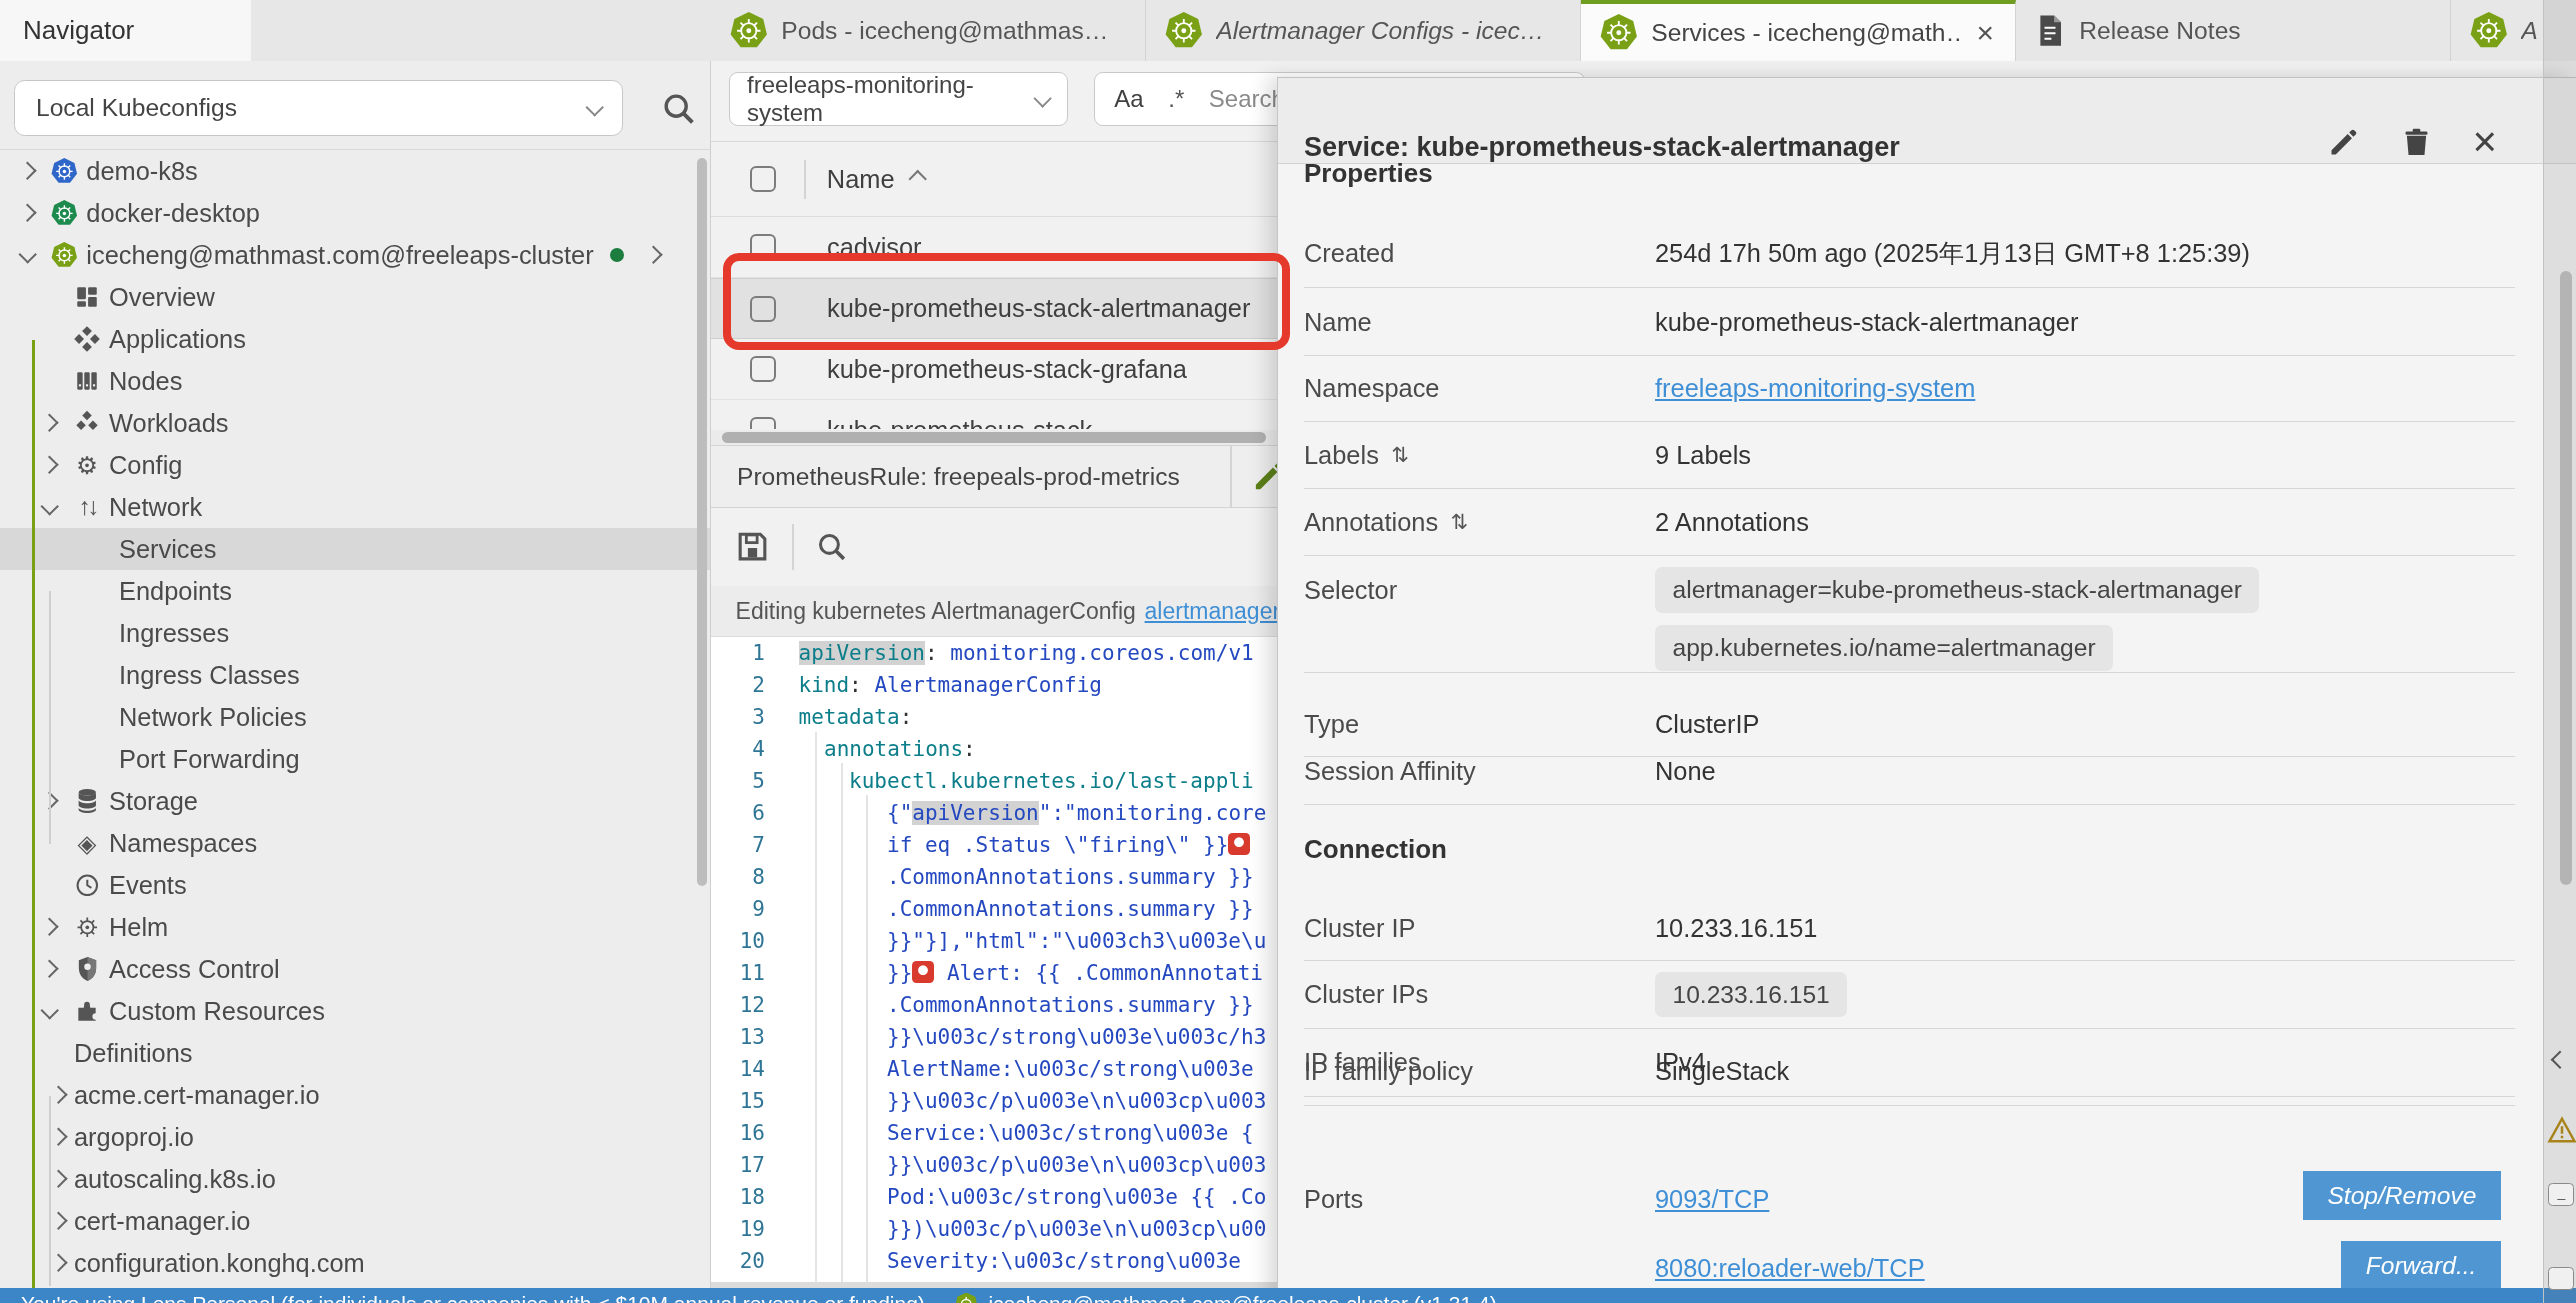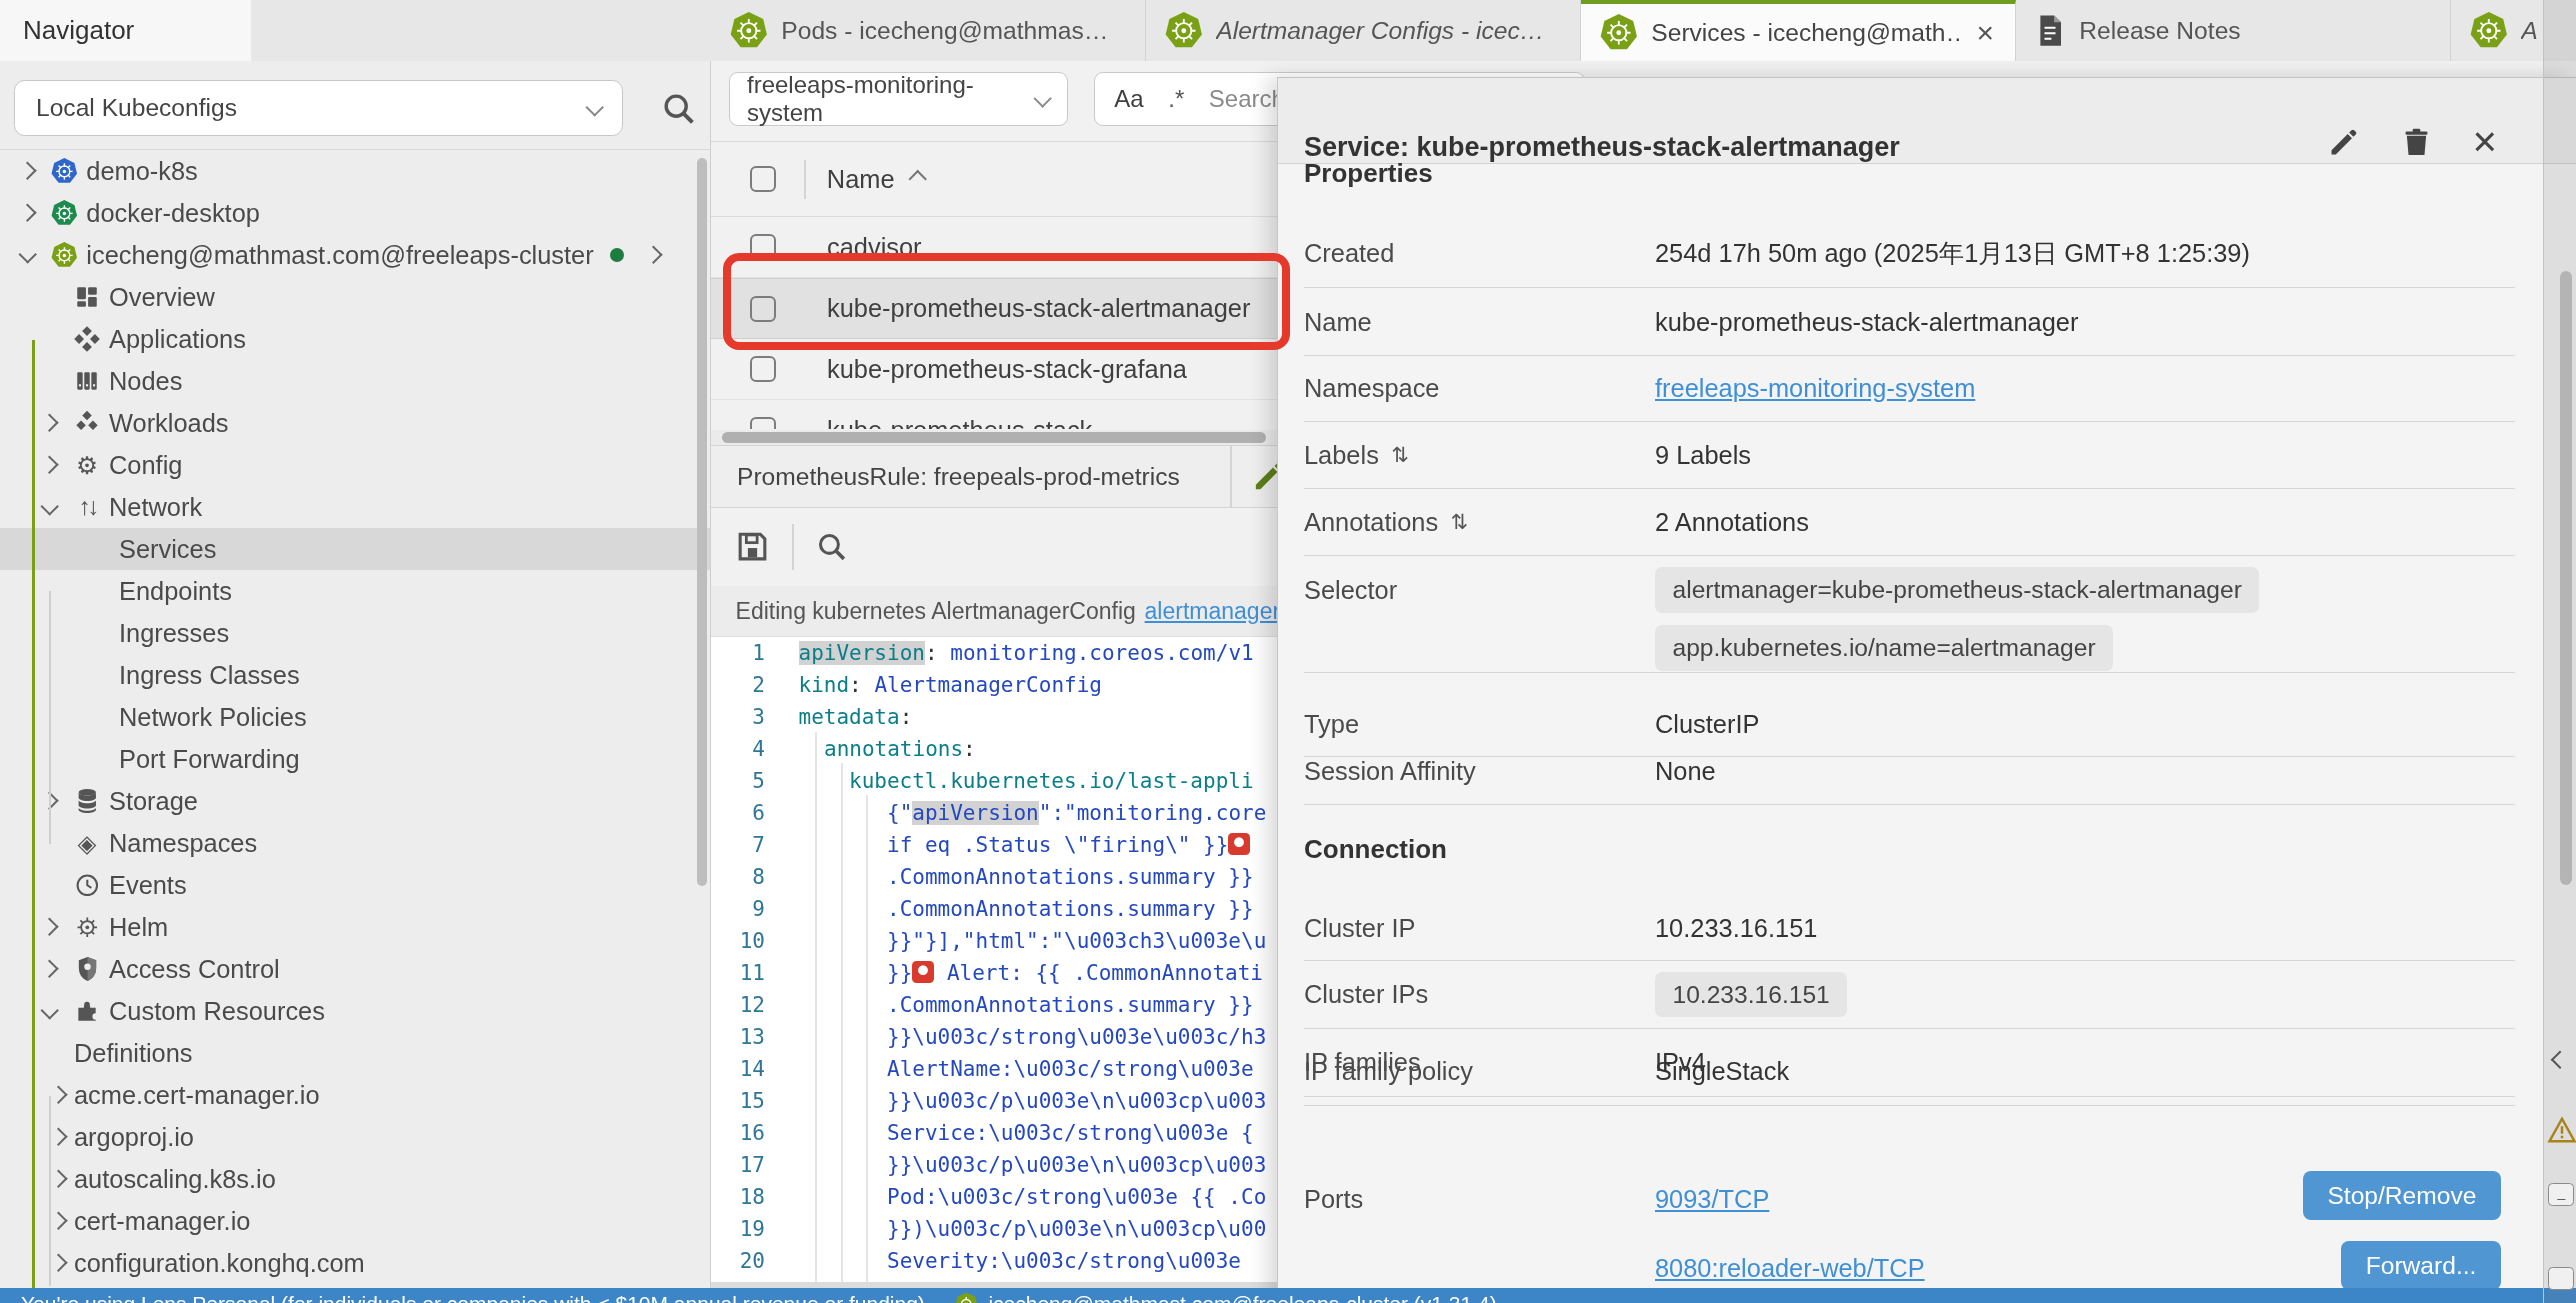--- a/index.html
+++ b/index.html
@@ -108,22 +108,22 @@
   #dHeader .title{margin-left:26px;font-size:27px;font-weight:bold;color:#333;}
   #dHeader .hicons{margin-left:auto;margin-right:79px;display:flex;align-items:center;gap:39px;}
   #dHeader .close{font-size:42px;color:#444;line-height:1;}
   .drow{position:absolute;left:26px;width:1211px;display:flex;align-items:center;border-bottom:1.8px solid #d6d6d6;box-sizing:border-box;}
   .drow.nb{border-bottom:none;}
   .dlab{width:351px;color:#4a4a4a;font-size:25.4px;flex:0 0 auto;display:flex;align-items:center;gap:12.3px;}
   .dval{color:#333;font-size:25.4px;}
   .dhead{position:absolute;left:26px;font-size:26px;font-weight:bold;color:#333;}
   .chip{display:inline-block;background:#e5e5e5;border-radius:7px;padding:8.8px 17.5px;color:#444;font-size:24.6px;}
   .dlink{color:#3f8fd6;text-decoration:underline;font-size:25.4px;}
-  .btn{position:absolute;right:75px;background:#4f96d2;color:#fff;font-size:24.6px;border-radius:8px;
-    padding:10.5px 24.6px;text-align:center;}
+  .btn{position:absolute;right:75px;background:#4f96d2;color:#fff;font-size:24.6px;border-radius:0;
+    padding:10.5px 24.6px;text-align:center;font-style:italic;}
   .sorticon{font-size:21px;color:#555;}
   #dScroll{position:absolute;right:4.4px;top:193px;width:11.4px;height:614px;background:#c2c2c2;border-radius:6.1px;}
 
   
   #redRect{position:absolute;left:723px;top:253px;width:567px;height:97px;border:8px solid #e5392c;border-radius:16px;
     box-sizing:border-box;z-index:60;}
   #edge{position:absolute;right:0;top:0;width:33px;height:1304px;background:rgba(110,110,110,.16);border-left:1.8px solid #c2c2c2;
     box-sizing:border-box;z-index:70;}
   #edge .chev{border-color:#555;position:absolute;left:8.8px;top:1053px;}
   #edge .warn{position:absolute;left:2.6px;top:1116px;}

